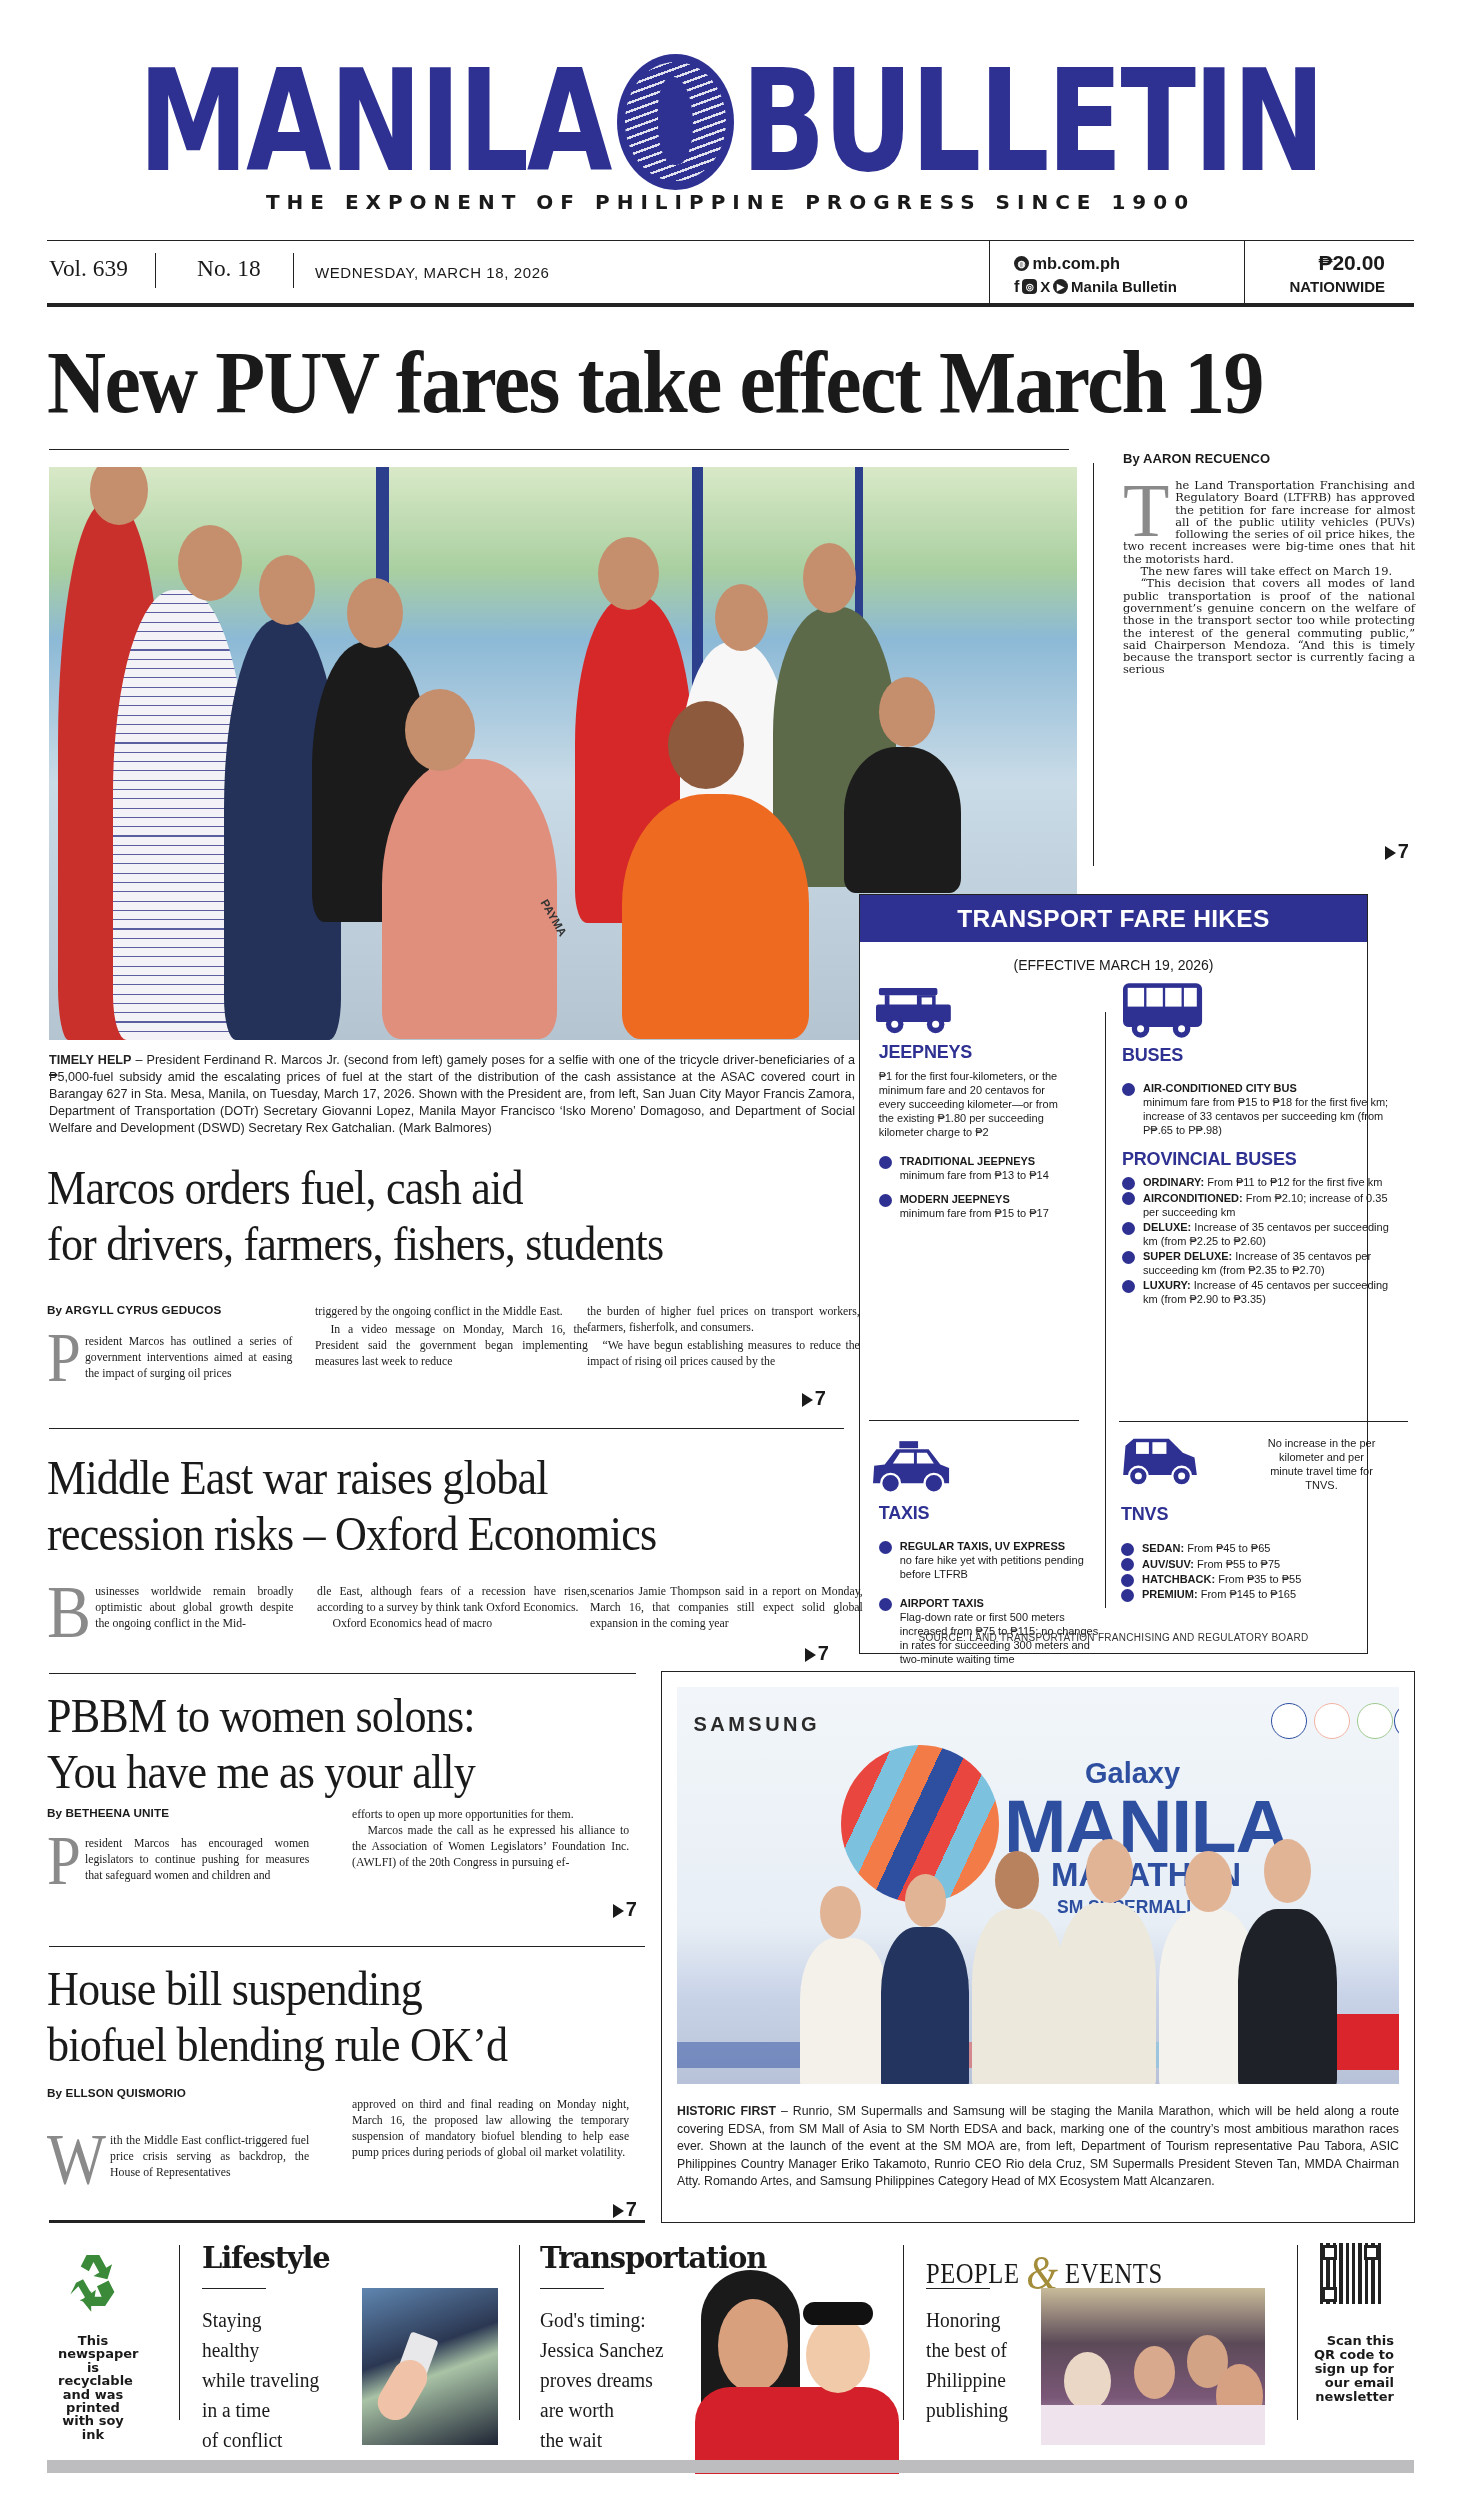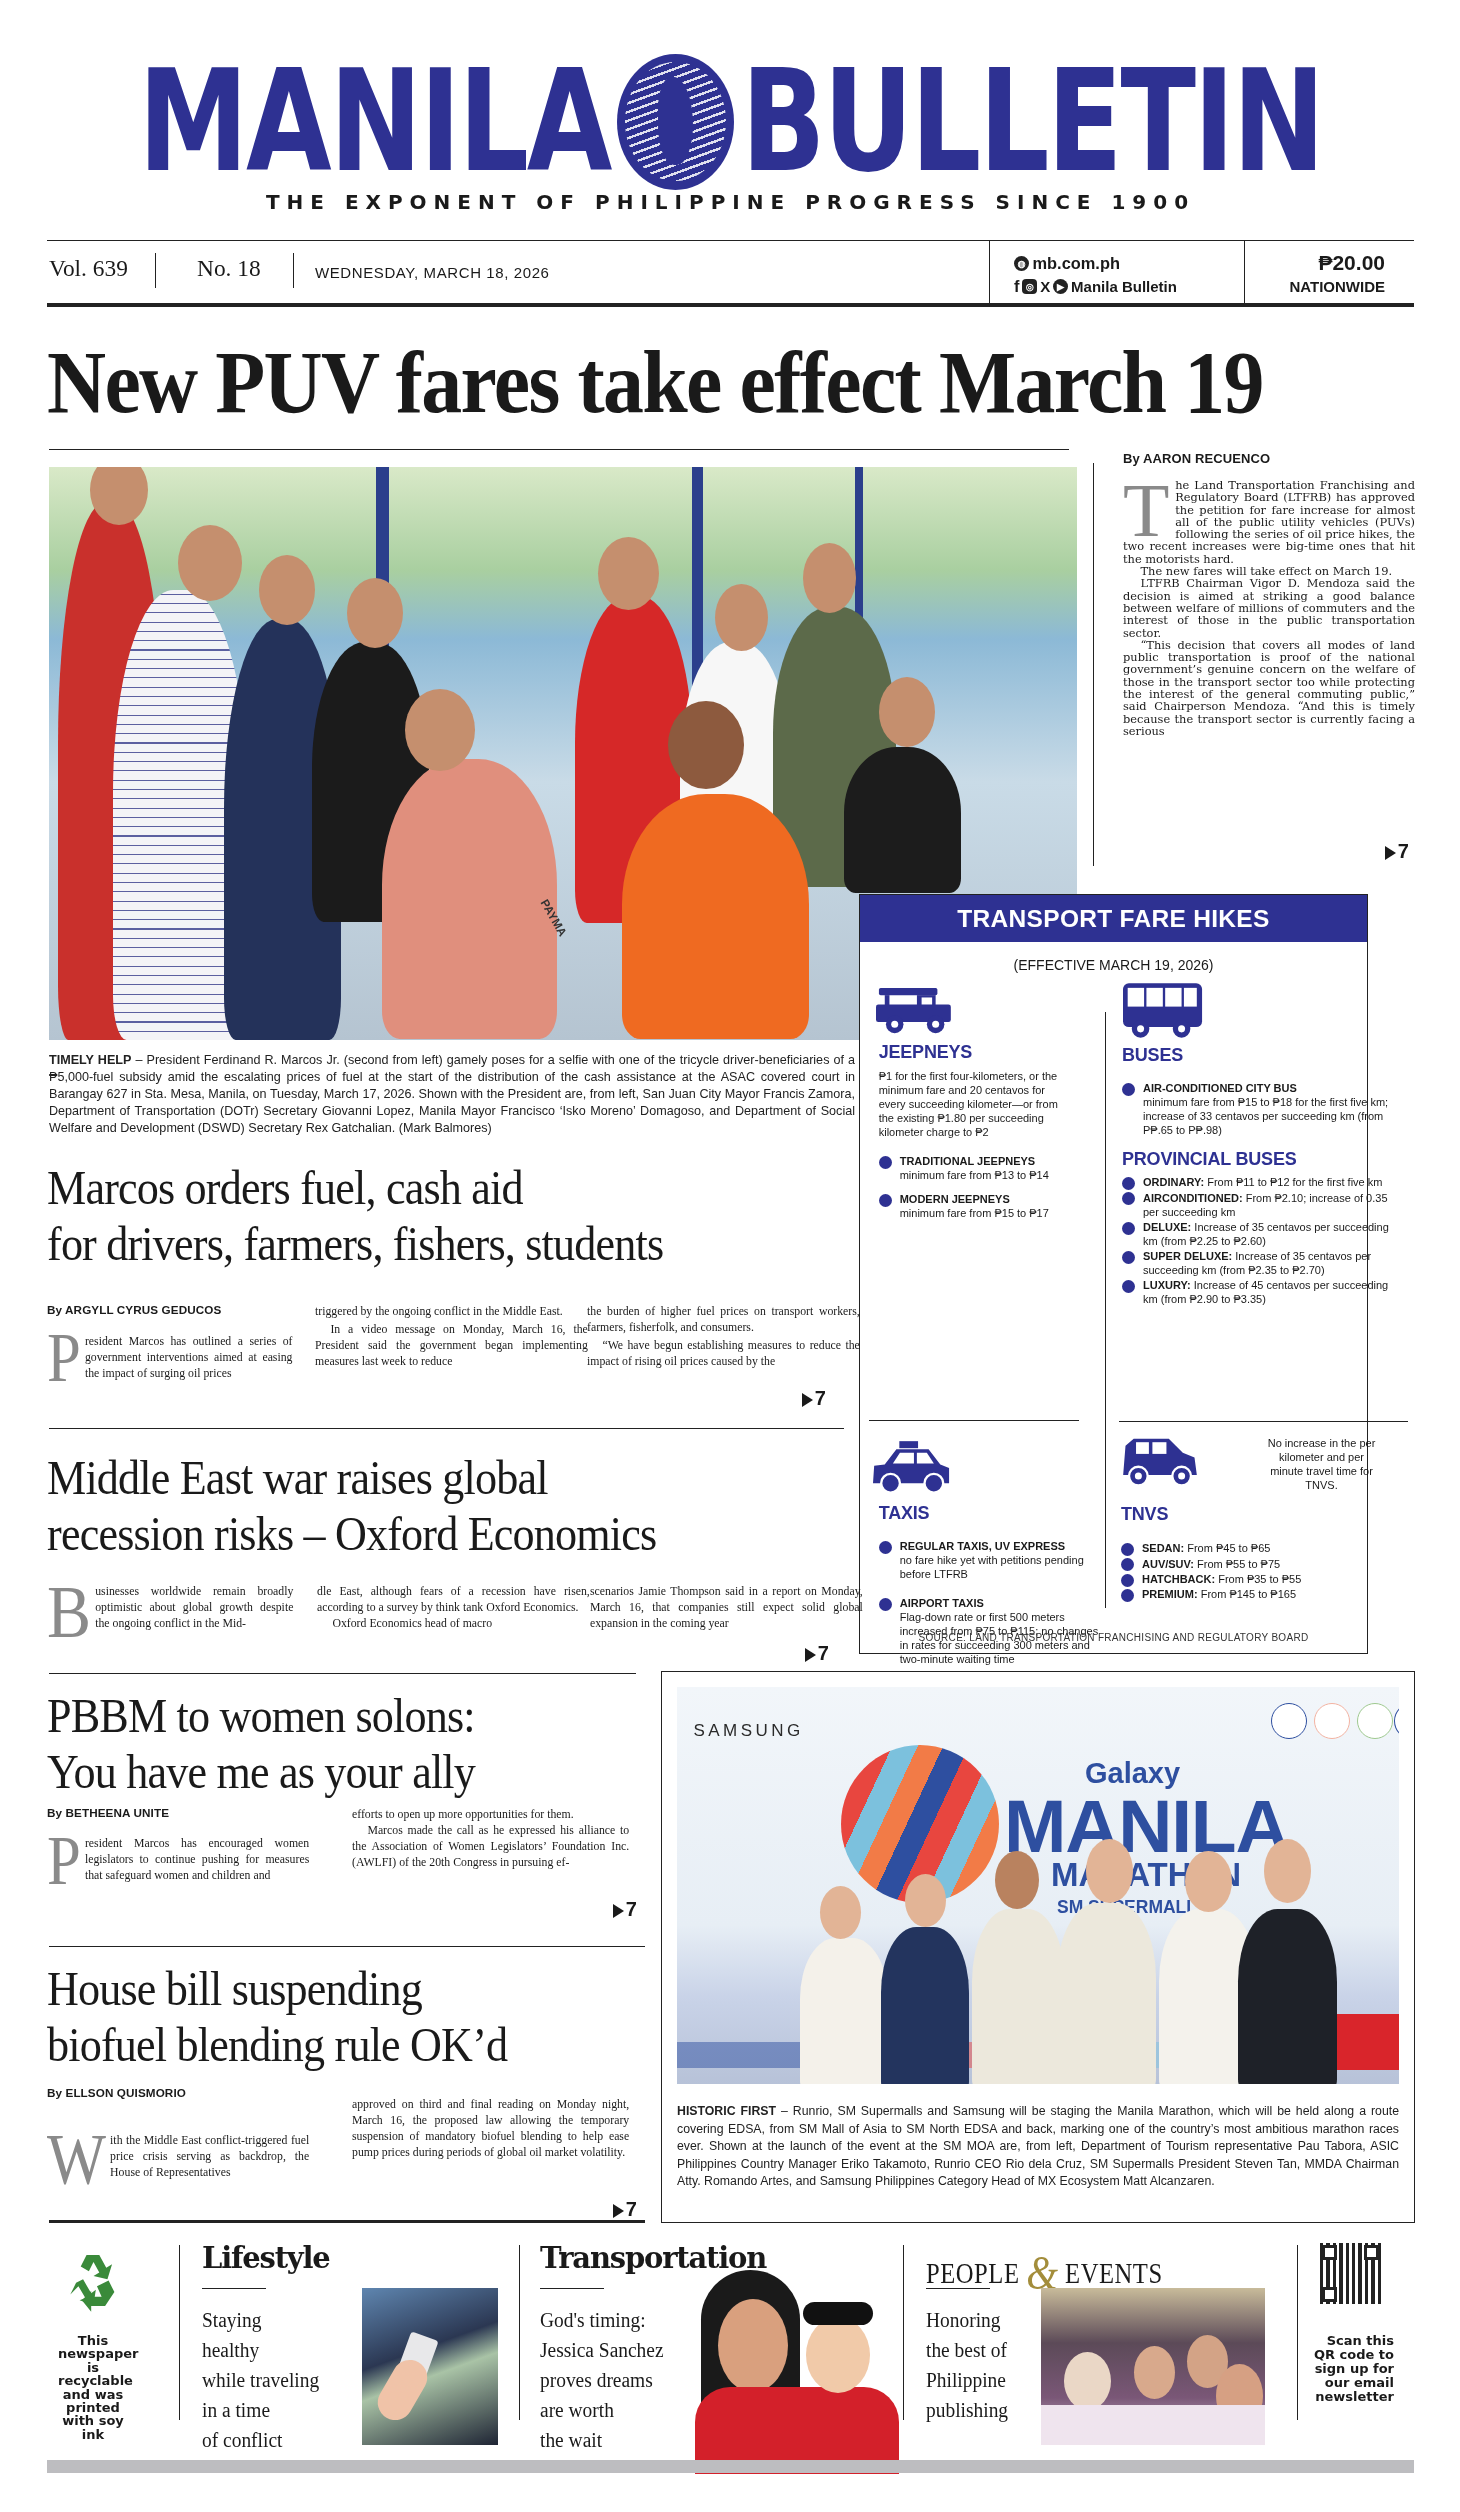--- a/index.html
+++ b/index.html
@@ -78,21 +78,21 @@
   .hed2 { font-family: "Liberation Serif", serif; font-weight: 400; font-size: 49px; line-height: 56px; letter-spacing: -0.9px; transform: scaleX(.9); transform-origin: left; white-space: nowrap; color: #1a1a1a; }
   .body-cond { font-family: "Liberation Serif", serif; font-size: 13.4px; line-height: 16px; text-align: justify; transform: scaleX(.88); transform-origin: left; }
   .small-dropcap { float: left; font-family: "Liberation Serif", serif; color: #8a8a8a; font-size: 75px; line-height: 56px; margin: 0 4.7px 0 0; }
   .hrule { height: 1.2px; background: #222; }
   .hrule-thick { height: 2.9px; background: #222; }
 
   
   .sam-box { left: 661px; top: 1671px; width: 754px; height: 552px; border: 1.2px solid #222; }
   .sam-photo { position: absolute; left: 15px; top: 15px; width: 722px; height: 397px; overflow: hidden;
     background: linear-gradient(180deg, #f2f6fa 0%, #e7eef5 60%, #c9d3e8 78%, #b7c2d8 100%); }
-  .sam-logo { position: absolute; left: 16.4px; top: 34px; font-family: "Liberation Sans", sans-serif; font-weight: 400; font-size: 17px; letter-spacing: 3.5px; color: #2a2a2a; }
+  .sam-logo { position: absolute; left: 16.4px; top: 26px; font-family: "Liberation Sans", sans-serif; font-weight: 700; font-size: 20px; letter-spacing: 3.5px; color: #2a2a2a; }
   .sam-galaxy { position: absolute; left: 408px; top: 70px; font-family: "Liberation Sans", sans-serif; font-weight: 700; font-size: 29px; color: #2e4fa0; }
   .sam-manila { position: absolute; left: 327px; top: 96px; font-family: "Liberation Sans", sans-serif; font-weight: 900; font-size: 75px; color: #2e4fa0; letter-spacing: -1.2px; }
   .sam-marathon { position: absolute; left: 374px; top: 169px; font-family: "Liberation Sans", sans-serif; font-weight: 900; font-size: 33px; color: #2e4fa0; }
   .sam-sm { position: absolute; left: 380px; top: 210px; font-family: "Liberation Sans", sans-serif; font-weight: 900; font-size: 17.5px; color: #2e4fa0; }
   .sam-emblem { position: absolute; left: 164px; top: 58px; width: 158px; height: 158px; border-radius: 50%; overflow: hidden;
     background: repeating-linear-gradient(115deg, #2e4fa0 0 23.4px, #e8463f 23.4px 47px, #7cc1dd 47px 70px, #f27b47 70px 93px); }
   .sam-seal { position: absolute; top: 16.4px; width: 36px; height: 36px; border-radius: 50%; border: 1.8px solid #2e4fa0; background: #fff; }
   .sam-runrio { position: absolute; right: 0; top: 327px; width: 64px; height: 56px; background: #d9252b; }
   .sam-stripe { position: absolute; left: 0; right: 0; top: 355px; height: 26px; background: linear-gradient(90deg, #2e4fa0 0 30%, #e8463f 30% 45%, #7cc1dd 45% 70%, #2e4fa0 70%); opacity: .5; }
   .sam-person { position: absolute; border-radius: 40% 40% 6% 6%; }
@@ -176,21 +176,20 @@
 </div>
 
 <p class="abs caption-main"><b>TIMELY HELP</b><span> – President Ferdinand R. Marcos Jr. (second from left) gamely poses for a selfie with one of the tricycle driver-beneficiaries of a ₱5,000-fuel subsidy amid the escalating prices of fuel at the start of the distribution of the cash assistance at the ASAC covered court in Barangay 627 in Sta. Mesa, Manila, on Tuesday, March 17, 2026. Shown with the President are, from left, San Juan City Mayor Francis Zamora, Department of Transportation (DOTr) Secretary Giovanni Lopez, Manila Mayor Francisco ‘Isko Moreno’ Domagoso, and Department of Social Welfare and Development (DSWD) Secretary Rex Gatchalian. (Mark Balmores)</span></p>
 
 <div class="abs col-rule-lead"></div>
 <div class="abs byline lead-byline">By AARON RECUENCO</div>
 <div class="abs lead-body">
   <span class="dropcap">T</span>
   <p>he Land Transportation Franchising and Regulatory Board (LTFRB) has approved the petition for fare increase for almost all of the public utility vehicles (PUVs) following the series of oil price hikes, the two recent increases were big-time ones that hit the motorists hard.</p>
   <p class="para-indent">The new fares will take effect on March 19.</p>
-  <p class="para-indent">LTFRB Chairman Vigor D. Mendoza said the decision is aimed at striking a good balance between welfare of millions of commuters and the interest of those in the public transportation sector.</p>
   <p class="para-indent">“This decision that covers all modes of land public transportation is proof of the national government’s genuine concern on the welfare of those in the transport sector too while protecting the interest of the general commuting public,” said Chairperson Mendoza. “And this is timely because the transport sector is currently facing a serious</p>
 </div>
 <div class="abs jump" style="left:1385px;top:841px;"><span class="tri"></span><span>7</span></div>
 
 <div class="abs infobox">
   <div class="ib-header">TRANSPORT FARE HIKES</div>
   <div class="ib-effective">(EFFECTIVE MARCH 19, 2026)</div>
   <div class="ib-vdiv"></div>
   <div class="ib-hdiv-l"></div>
   <div class="ib-hdiv-r"></div>

